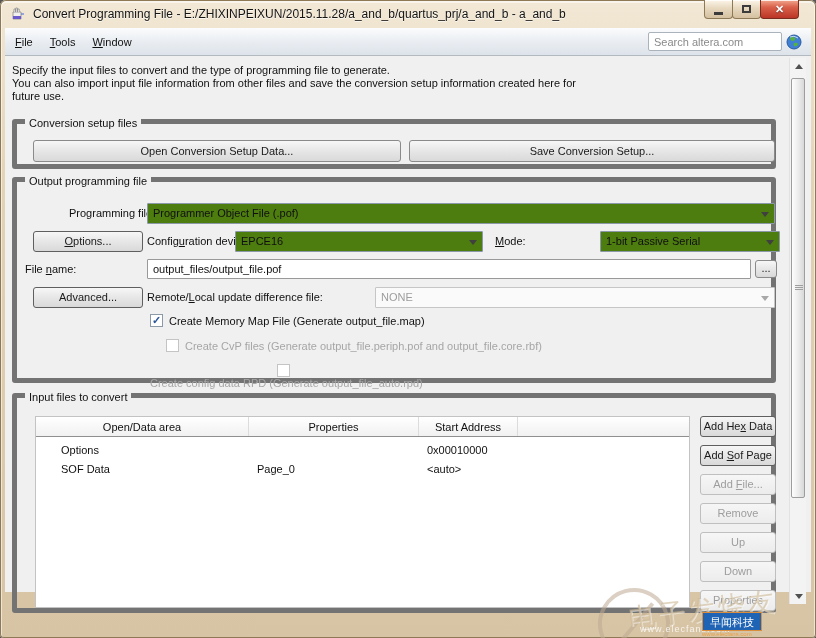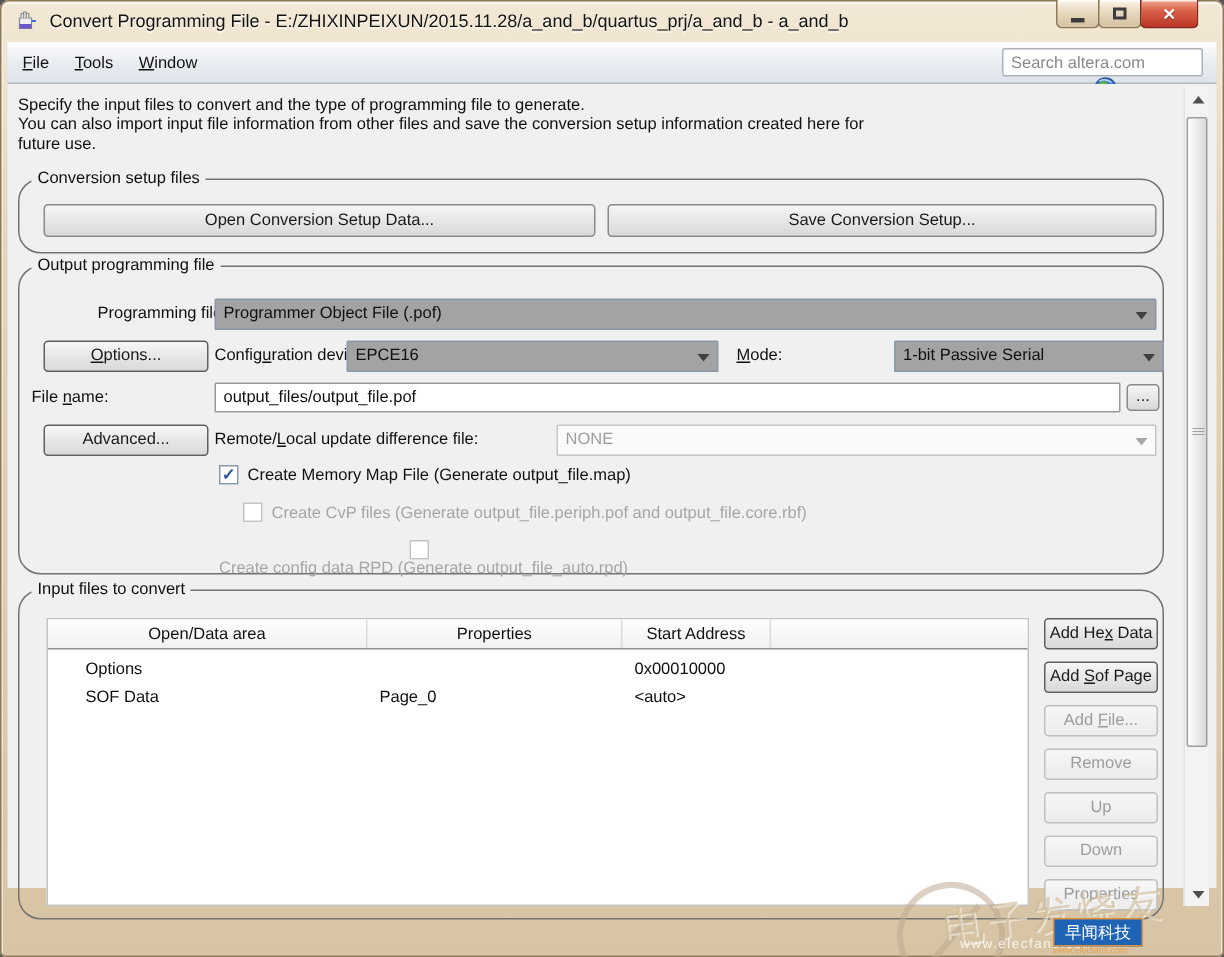--- a/index.html
+++ b/index.html
@@ -25,43 +25,43 @@
   .win-btn.close{ width:39px; background:linear-gradient(#f2a890, #d9604a 40%, #bb3526); border-color:#7c2c1e; }
   .glyph-min{ width:9px; height:3px; background:#3c3c3c; margin-top:8px; }
   .glyph-max{ width:9px; height:8px; border:2px solid #3c3c3c; }
   .glyph-close{ color:#fff; font-size:11px; font-weight:bold; text-shadow:0 1px 1px rgba(0,0,0,.45); }
 
   
   .menubar{ position:absolute; left:5px; top:28px; width:806px; height:28px;
     background:linear-gradient(#fbfcfd, #e8ecf1 55%, #dde3ea);
     border-bottom:1px solid #b4b8bf; display:flex; align-items:center; }
   .menu-item{ font-size:11px; color:#111; padding:4px 7px; margin-left:3px; cursor:default; }
-  .search-wrap{ position:absolute; right:9px; top:4px; display:flex; align-items:center;flex-direction:column; }
+  .search-wrap{ position:absolute; right:9px; top:4px; display:flex; align-items:center; }
   .search-input{ width:134px; height:19px; border:1px solid #aab2bb; border-radius:2px; font-size:11px;
     padding:0 5px; color:#333; font-family:"Liberation Sans",sans-serif; }
   .search-input::placeholder{ color:#8a8a8a; }
   .globe{ width:16px; height:16px; margin-left:4px; display:inline-block; }
 
   
   .content{ position:absolute; left:5px; top:56px; width:806px; height:536px; background:#f0f0f0;padding-left:36px; }
   .intro{ position:absolute; left:7px; top:8px; font-size:11px; color:#101010; line-height:13px; }
 
-  .group{ position:absolute; border:1px solid #737373; border-radius:15px; }
+  .group{ position:absolute; border:5px solid #737373; border-radius:3px; }
   .group-title{ position:absolute; top:-7px; left:8px; background:#f0f0f0; padding:0 4px; font-size:11px; color:#101010; }
 
   .btn{ position:absolute; font-size:11px; color:#1a1a1a; text-align:center;
     background:linear-gradient(#f7f7f7, #e8e8e8 45%, #d9d9d9);
     border:1px solid #5f5f5f; border-radius:3px; line-height:19px; cursor:default;
     font-family:"Liberation Sans",sans-serif; }
   .btn.light{ border-color:#8a8a8a; }
   .btn.disabled{ border-color:#bfbfbf; color:#9d9d9d; background:linear-gradient(#f6f6f6,#ececec); }
 
   .label{ position:absolute; font-size:11px; color:#101010; white-space:nowrap; }
 
-  .combo{ position:absolute; height:21px; background:#a3a3a3; border:1px solid #8a98a8; border-radius:1px;
+  .combo{ position:absolute; height:21px; background:#4d7c0f; border:1px solid #8a98a8; border-radius:1px;
     font-size:11px; color:#101010; line-height:19px; padding-left:5px; }
   .combo .arrow{ position:absolute; right:5px; top:8px; width:0; height:0;
     border-left:4px solid transparent; border-right:4px solid transparent; border-top:5px solid #404040; }
   .combo.disabled{ background:#fafafa; border-color:#c6c6c6; color:#9d9d9d; }
   .combo.disabled .arrow{ border-top-color:#a8a8a8; }
 
   .textfield{ position:absolute; height:20px; background:#fff; border:1px solid #999; border-radius:1px;
     font-size:11px; color:#101010; line-height:18px; padding-left:5px; }
 
   .cbrow{ position:absolute; display:flex; align-items:center; font-size:11px; color:#101010; }

